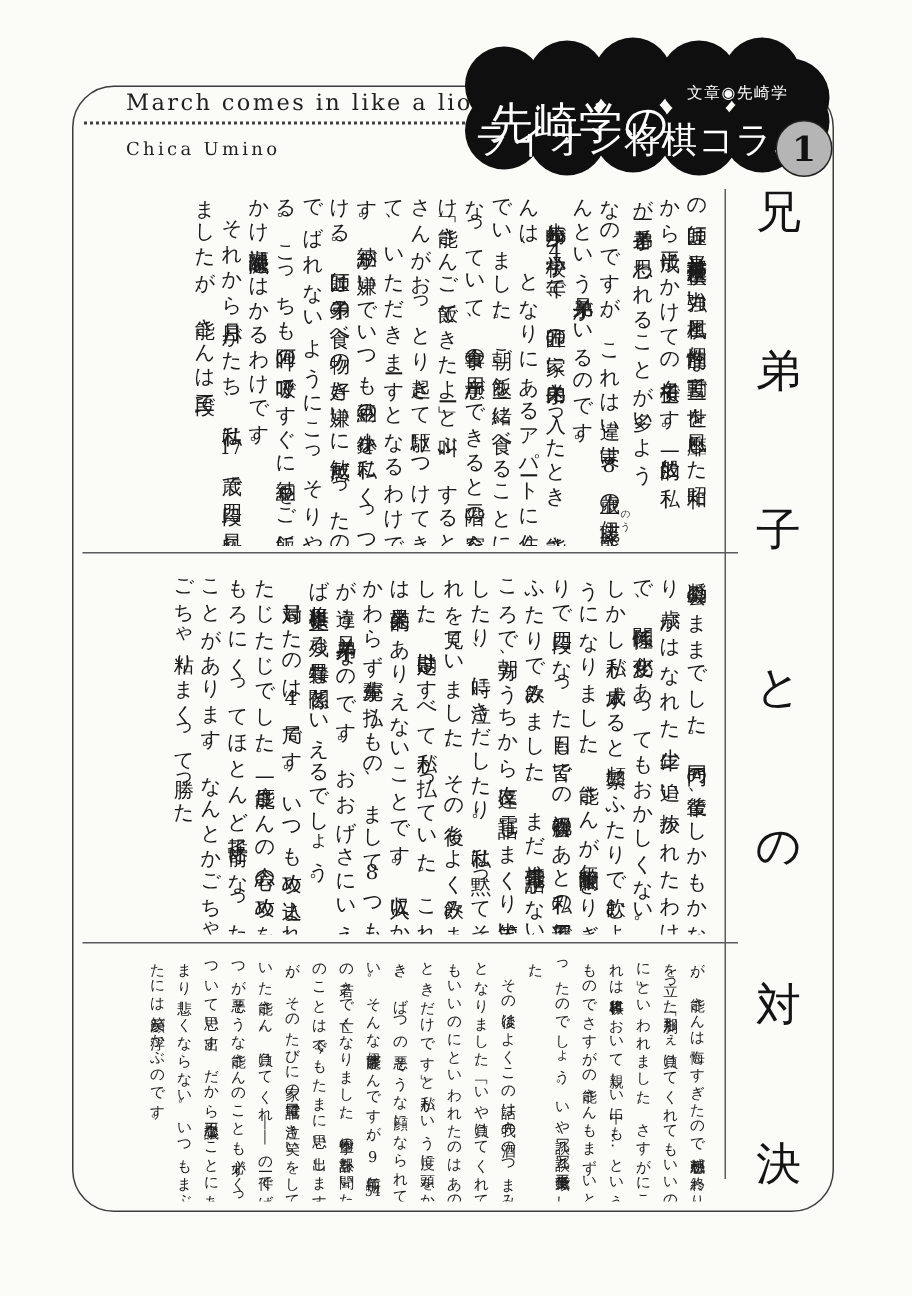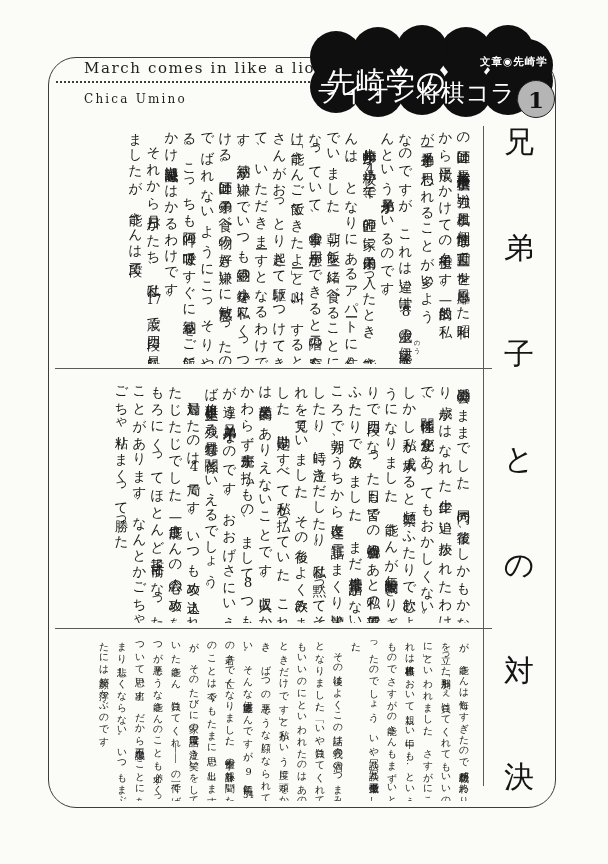--- a/index.html
+++ b/index.html
@@ -10,21 +10,21 @@
          border:1.6px solid #3c3c3c;border-radius:28px;background:transparent;}
   .title-en{position:absolute;left:84px;top:59px;font-size:15px;letter-spacing:1.6px;color:#1f1f1f;white-space:nowrap;}
   .dotted-line{position:absolute;left:56px;top:81px;width:278px;height:0;border-top:2px dotted #3f3f3f;}
   .author-en{position:absolute;left:84px;top:92px;font-size:12px;letter-spacing:2.2px;color:#1f1f1f;white-space:nowrap;}
 
   .badge{position:absolute;left:310px;top:35px;width:243px;height:82px;z-index:5;}
   .badge-cloud{position:absolute;left:0;top:-4px;width:52px;height:52px;border-radius:50%;background:#0f0f0f;
     box-shadow:42px -4px #0f0f0f,86px -6px #0f0f0f,130px -4px #0f0f0f,172px -6px #0f0f0f,191px 8px #0f0f0f,
                0 30px #0f0f0f,42px 34px #0f0f0f,86px 32px #0f0f0f,130px 34px #0f0f0f,172px 32px #0f0f0f,191px 24px #0f0f0f;}
   .badge-line1{position:absolute;left:16px;top:8px;font-size:29px;color:#fff;letter-spacing:1px;white-space:nowrap;margin-top:20px;}
-  .badge-credit{position:absolute;left:170px;top:20px;font-size:10.5px;color:#fff;letter-spacing:1px;white-space:nowrap;font-weight:bold;}
+  .badge-credit{position:absolute;left:148px;top:20px;font-size:10.5px;color:#fff;letter-spacing:1px;white-space:nowrap;}
   .badge-line2{position:absolute;left:6px;top:42px;font-size:24px;color:#fff;letter-spacing:0.5px;white-space:nowrap;}
   .issue-circle{position:absolute;left:517px;top:80px;width:38px;height:38px;border-radius:50%;
     background:#b5b5b5;border:1px solid #222;z-index:6;display:flex;align-items:center;justify-content:center;
     font-size:23px;font-weight:bold;color:#111;}
 
   .v-sep{position:absolute;left:483px;top:126px;width:1px;height:660px;background:#5a5a5a;}
   .divider{position:absolute;left:55px;width:437px;height:1px;background:#5a5a5a;}
   .divider-1{top:368px;}
   .divider-2{top:628px;}
 

